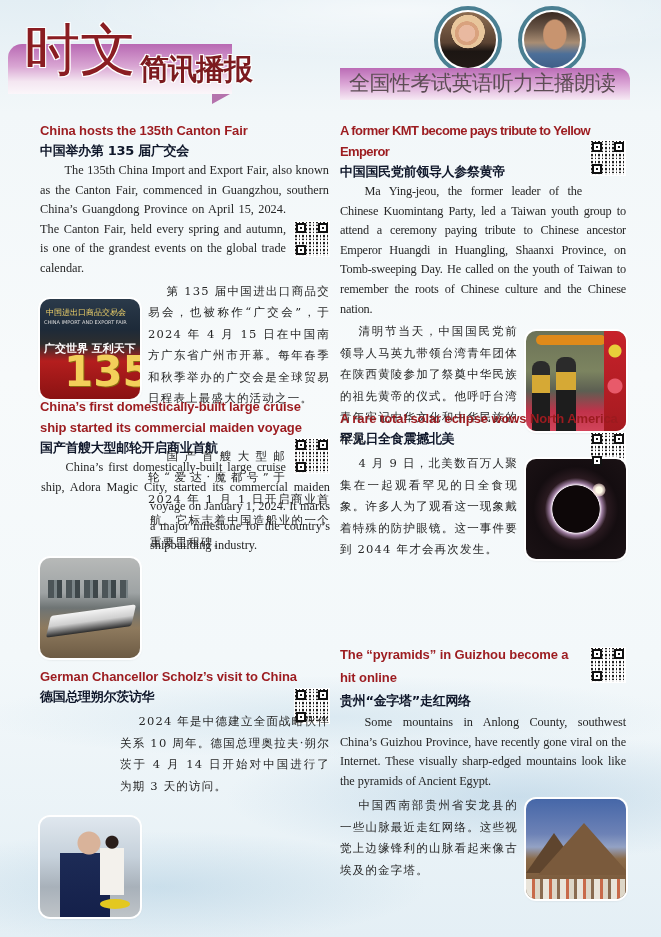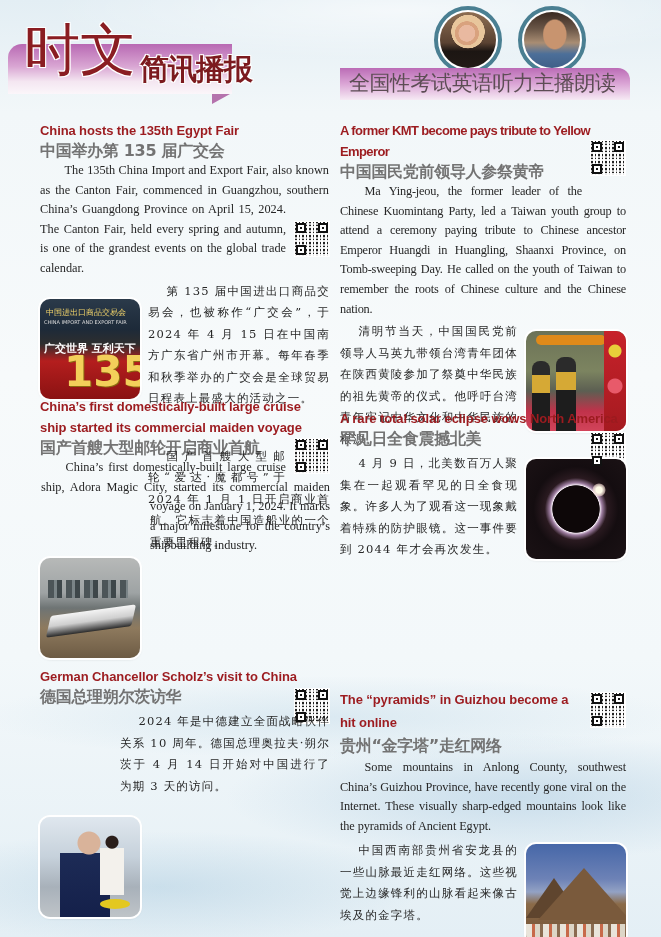--- a/index.html
+++ b/index.html
@@ -71,22 +71,22 @@
   .col { position: absolute; top: 120px; width: 290px; }
   .col-left { left: 40px; }
   .col-right { left: 340px; width: 286px; }
 
   .article { position: absolute; left: 0; width: 100%; }
   .title-en {
     font-family: "Liberation Sans", "DejaVu Sans", sans-serif; font-weight: bold;
     color: #9c1b1f; font-size: 13px; line-height: 21px; letter-spacing: -0.1px;
   }
   .title-cn {
-    font-family: "DejaVu Sans", sans-serif; font-weight: bold; color: #737373;
-    font-size: 16px; line-height: 20px; letter-spacing: -0.3px;
+    font-family: "DejaVu Sans", sans-serif; font-weight: bold; color: #0f172a;
+    font-size: 13px; line-height: 20px; letter-spacing: -0.3px;
   }
   .body-en {
     font-size: 12.3px; line-height: 19.6px; color: #262626; text-align: justify;
     text-indent: 2em;
   }
   .body-cn {
     font-family: "DejaVu Serif", serif; font-size: 11.5px; line-height: 21.5px;
     color: #262626; text-align: justify; text-indent: 2em; letter-spacing: 1.2px;
   }
   .qr {
@@ -157,21 +157,21 @@
   <div class="avatar av2">
       <div class="face"></div>
     </div>
   <div class="hdr-right"></div>
   <div class="hdr-right-text">全国性考试英语听力主播朗读</div>
 </header>
 
 <section class="col col-left">
 
   <article class="article" style="top:0;">
-    <div class="title-en">China hosts the 135th Egypt Fair</div>
+    <div class="title-en">China hosts the 135th Canton Fair</div>
     <div class="title-cn">中国举办第 135 届广交会</div>
     <div style="position:relative;">
       <div class="qr" style="right:0; top:60px;">
           <span class="fp tl"></span>
           <span class="fp tr"></span>
           <span class="fp bl"></span>
         </div>
       <p class="body-en">
         <span class="float-r" style="width:1px;height:58px;"></span>
         <span class="float-r" style="clear:right;width:44px;height:40px;"></span>
@@ -265,21 +265,21 @@
         <span class="fp bl"></span>
       </div>
     <div style="position:relative; margin-top:4px;">
       <div class="photo ph-eclipse" style="right:0; top:6px;">
         <div class="flare"></div>
       </div>
       <p class="body-cn" style="margin-right:108px; text-indent:1.6em;">4 月 9 日，北美数百万人聚集在一起观看罕见的日全食现象。许多人为了观看这一现象戴着特殊的防护眼镜。这一事件要到 2044 年才会再次发生。</p>
     </div>
   </article>
 
-  <article class="article" style="top:568px;">
+  <article class="article" style="top:523px;">
     <div class="qr" style="right:0; top:4px;">
         <span class="fp tl"></span>
         <span class="fp tr"></span>
         <span class="fp bl"></span>
       </div>
     <div class="title-en" style="margin-right:50px; line-height:23px;">The “pyramids” in Guizhou become a hit online</div>
     <div class="title-cn" style="margin-top:2px;">贵州“金字塔”走红网络</div>
     <p class="body-en" style="letter-spacing:-0.1px; margin-top:2px;">Some mountains in Anlong County, southwest China’s Guizhou Province, have recently gone viral on the Internet. These visually sharp-edged mountains look like the pyramids of Ancient Egypt.</p>
     <div style="position:relative; margin-top:2px;">
       <div class="photo ph-pyramid" style="right:0; top:4px;">

